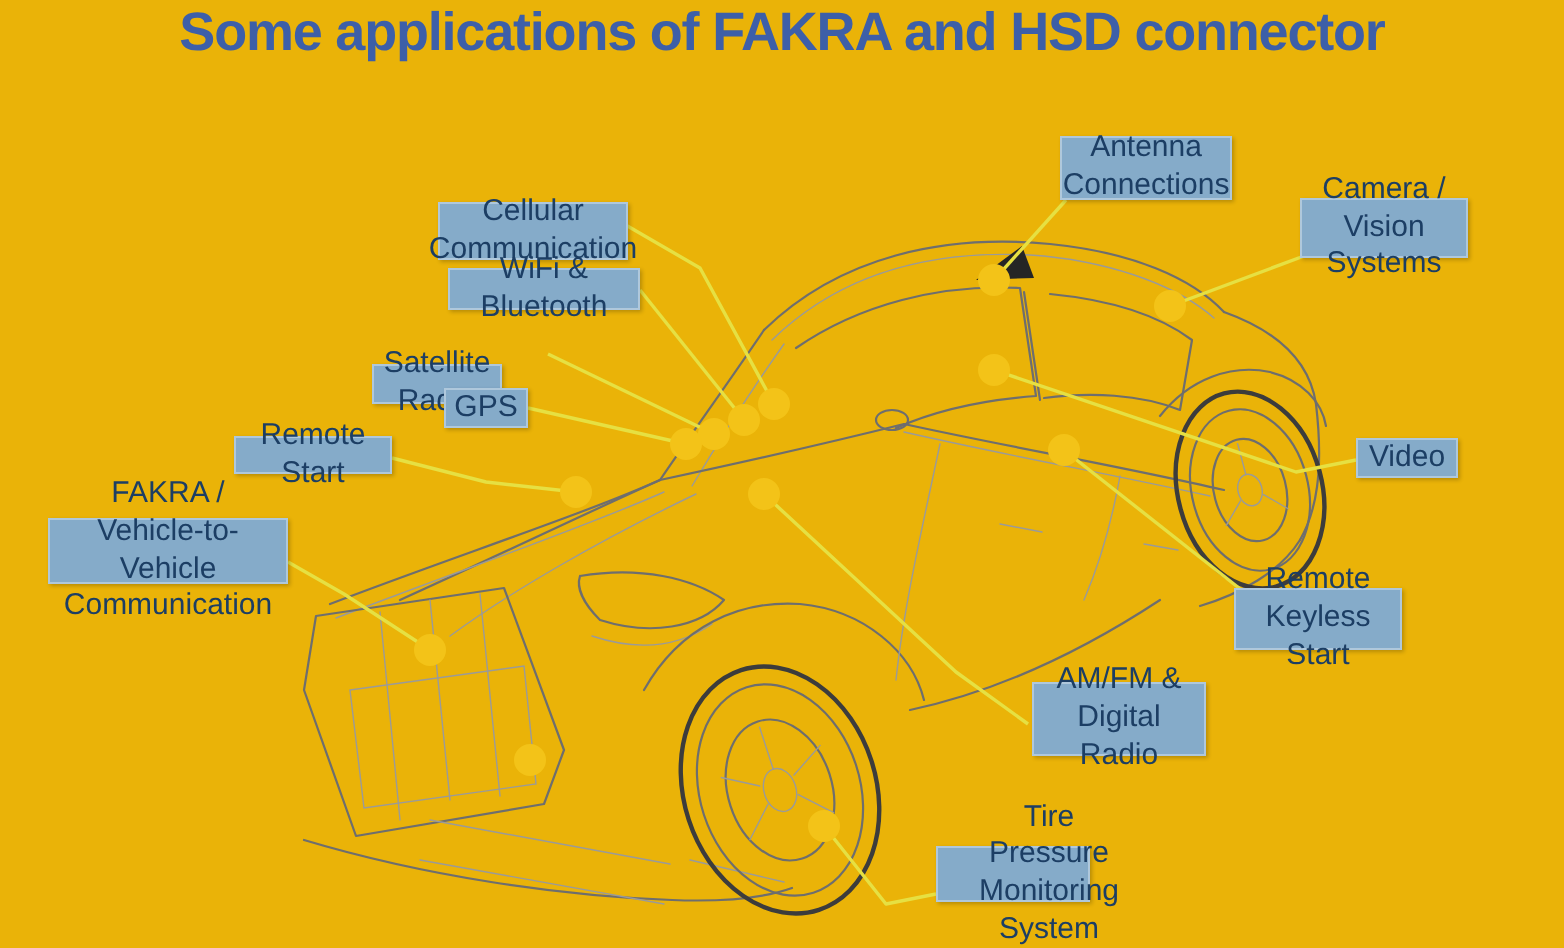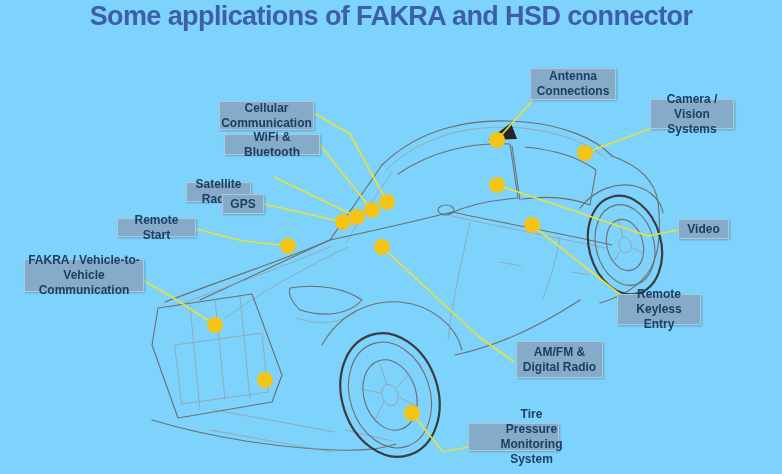--- a/index.html
+++ b/index.html
@@ -1,33 +1,33 @@
 <!DOCTYPE html>
 <html style="--title-color: #3d5fa8; --box-fill: #85abc9; --box-text: #1c3e64; --line-color: #e6e042; --dot-color: #f3c318;"><head>
 <meta charset="utf-8">
 <style>
   * { margin:0; padding:0; box-sizing:border-box; }
   html,body { background:#ffffff; }
   body { font-family:"Liberation Sans", sans-serif; }
-  .stage { position:relative; width:782px; height:474px; background:#7dd3fc; overflow:hidden; }
+  .stage { position:relative; width:782px; height:474px; background:#eab308; overflow:hidden; }
   .title {
     position:absolute; top:1px; left:0; width:100%;
     text-align:center; font-size:27px; font-weight:bold;
     color:var(--title-color,#3d5fa8); letter-spacing:-0.6px;
   }
   svg.layer { position:absolute; left:0; top:0; width:782px; height:474px; }
   .sketch { stroke:#6e6e6e; fill:none; stroke-width:1.1; stroke-linecap:round; stroke-linejoin:round; }
   .sketch-light { stroke:#9a9a9a; fill:none; stroke-width:0.7; stroke-linecap:round; }
   .sketch-dark { stroke:#3c3c3c; fill:none; stroke-width:2.2; }
   .lead-line { fill:none; stroke:var(--line-color,#e6e042); stroke-width:1.7; stroke-linejoin:round; }
   .dot { fill:var(--dot-color,#f3c318); }
   .callout {
     position:absolute; display:flex; align-items:center; justify-content:center;
     background:var(--box-fill,#85abc9); color:var(--box-text,#1c3e64);
-    font-weight:bold; font-size:12px; line-height:1.25; text-align:center;
+    font-weight:normal; font-size:15px; line-height:1.25; text-align:center;
     white-space:pre-line; padding:1px 2px;
     border:1px solid rgba(255,255,255,0.35);
     box-shadow:1px 1px 2px rgba(0,0,0,0.22);
   }
 </style>
 </head>
 <body>
 
 <div class="stage">
 
@@ -129,20 +129,20 @@
       <div class="callout" style="left: 222px; top: 194px; width: 42px; height: 20px;">GPS</div>
       <div class="callout" style="left: 117px; top: 218px; width: 79px; height: 19px;">Remote Start</div>
       <div class="callout" style="left: 24px; top: 259px; width: 120px; height: 33px;">FAKRA / Vehicle-to-Vehicle
 Communication</div>
       <div class="callout" style="left: 530px; top: 68px; width: 86px; height: 32px;">Antenna
 Connections</div>
       <div class="callout" style="left: 650px; top: 99px; width: 84px; height: 30px;">Camera / Vision
 Systems</div>
       <div class="callout" style="left: 678px; top: 219px; width: 51px; height: 20px;">Video</div>
       <div class="callout" style="left: 617px; top: 294px; width: 84px; height: 31px;">Remote Keyless
-Entry</div>
+Start</div>
       <div class="callout" style="left: 516px; top: 341px; width: 87px; height: 37px;">AM/FM &amp;
 Digital Radio</div>
-      <div class="callout" style="left: 468px; top: 423px; width: 91px; height: 28px; padding-left: 38px;">Tire Pressure
+      <div class="callout" style="left: 468px; top: 423px; width: 77px; height: 28px; padding-left: 38px;">Tire Pressure
 Monitoring System</div>
     </div>
 
 </div>
 
 </body></html>

